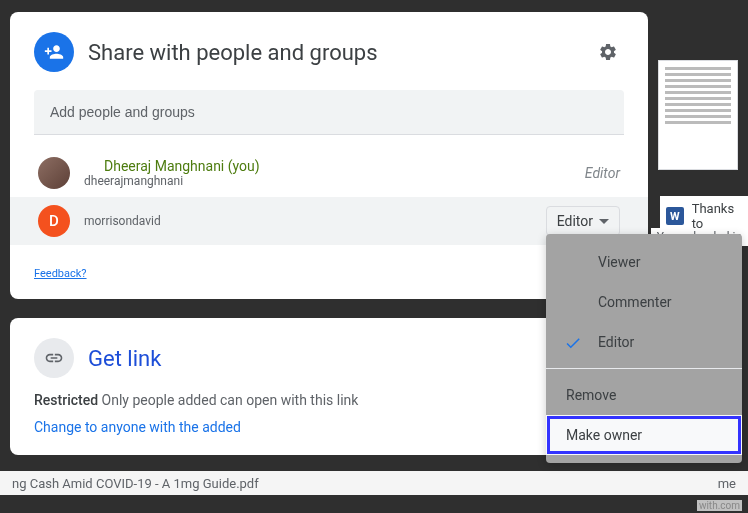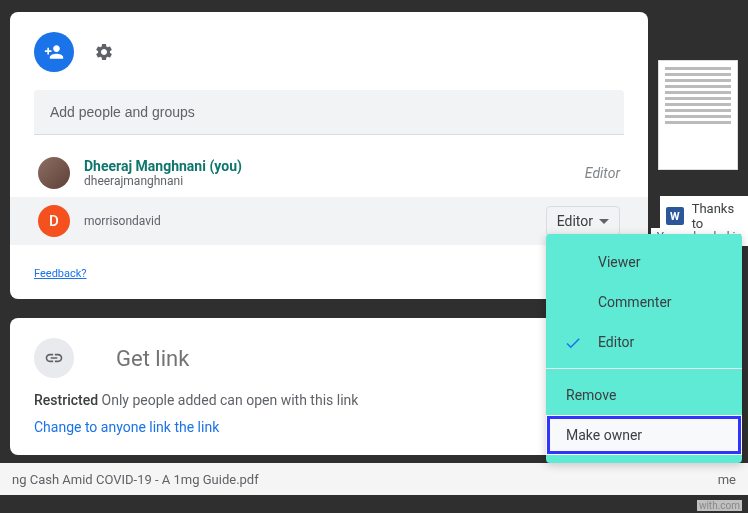--- a/index.html
+++ b/index.html
@@ -14,21 +14,21 @@
     .backdrop {
       position: absolute;
       inset: 0;
       background: rgba(0,0,0,0.5);
     }
     .bg-file-row {
       position: absolute;
       bottom: 18px;
       left: 0;
       right: 0;
-      height: 32px;
+      height: 24px;
       background: #f5f5f5;
       display: flex;
       align-items: center;
       padding: 0 12px;
       font-size: 13px;
       color: #5f6368;
     }
     .bg-file-name { flex: 1; }
     .bg-file-owner { margin-left: 180px; }
     .bg-preview {
@@ -163,21 +163,21 @@
       color: #fff;
       font-size: 15px;
       font-weight: 500;
       flex-shrink: 0;
     }
     .avatar.orange { background: #f4511e; }
     .avatar-img {
       background: linear-gradient(135deg, #8d6e63 0%, #5d4037 100%);
     }
     .person-info { flex: 1; }
-    .person-name { font-size: 14px; color: #0f766e; font-weight: 700; }
+    .person-name { font-size: 14px; color: #4d7c0f; font-weight: 400; margin-left: 20px; }
     .person-email { font-size: 12px; color: #5f6368; }
     .role-label {
       font-size: 14px;
       color: #80868b;
       font-style: italic;
     }
     .role-dropdown {
       display: flex;
       align-items: center;
       gap: 6px;
@@ -216,43 +216,42 @@
       width: 40px;
       height: 40px;
       border-radius: 50%;
       background: #e8eaed;
       display: flex;
       align-items: center;
       justify-content: center;
     }
     .getlink-title {
       font-size: 22px;
-      color: #737373;
-      margin-left: 28px;
+      color: #1d4ed8;
     }
     .restricted-row {
       font-size: 14px;
       color: #5f6368;
       margin-bottom: 11px;
     }
     .restricted-row b {
       color: #3c4043;
       font-weight: 500;
     }
     .change-link {
       font-size: 14px;
       color: #1a73e8;
       cursor: pointer;
     }
     .dropdown-menu {
       position: absolute;
       right: 6px;
       top: 234px;
       width: 196px;
-      background: #5eead4;
+      background: #a3a3a3;
       border-radius: 4px;
       box-shadow: 0 2px 10px rgba(0,0,0,0.2);
       padding: 8px 0;
       z-index: 100;
     }
     .menu-item {
       padding: 12px 20px 12px 52px;
       font-size: 14px;
       color: #3c4043;
       cursor: pointer;
@@ -310,20 +309,21 @@
   <span class="bg-file-owner">me</span>
 </div>
 
 <div class="dialog">
   <div class="dialog-header">
     <div class="share-icon">
       <svg width="20" height="20" viewBox="0 0 24 24" fill="#fff">
           <path d="M15 12c2.21 0 4-1.79 4-4s-1.79-4-4-4-4 1.79-4 4 1.79 4 4 4zm-9-2V7H4v3H1v2h3v3h2v-3h3v-2H6zm9 4c-2.67 0-8 1.34-8 4v2h16v-2c0-2.66-5.33-4-8-4z"></path>
         </svg>
     </div>
+    <div class="dialog-title">Share with people and groups</div>
     <div class="gear-btn">
       <svg width="20" height="20" viewBox="0 0 24 24" fill="#5f6368">
           <path d="M19.14 12.94c.04-.3.06-.61.06-.94 0-.32-.02-.64-.07-.94l2.03-1.58c.18-.14.23-.41.12-.61l-1.92-3.32c-.12-.22-.37-.29-.59-.22l-2.39.96c-.5-.38-1.03-.7-1.62-.94l-.36-2.54c-.04-.24-.24-.41-.48-.41h-3.84c-.24 0-.43.17-.47.41l-.36 2.54c-.59.24-1.13.57-1.62.94l-2.39-.96c-.22-.08-.47 0-.59.22L2.74 8.87c-.12.21-.08.47.12.61l2.03 1.58c-.05.3-.07.62-.07.94s.02.64.07.94l-2.03 1.58c-.18.14-.23.41-.12.61l1.92 3.32c.12.22.37.29.59.22l2.39-.96c.5.38 1.03.7 1.62.94l.36 2.54c.05.24.24.41.48.41h3.84c.24 0 .44-.17.47-.41l.36-2.54c.59-.24 1.13-.56 1.62-.94l2.39.96c.22.08.47 0 .59-.22l1.92-3.32c.12-.22.07-.47-.12-.61l-2.01-1.58zM12 15.6c-1.98 0-3.6-1.62-3.6-3.6s1.62-3.6 3.6-3.6 3.6 1.62 3.6 3.6-1.62 3.6-3.6 3.6z"></path>
         </svg>
     </div>
   </div>
 
   <input class="add-people-input" placeholder="Add people and groups" style="">
 
   <div class="person-row">
@@ -355,21 +355,21 @@
       <svg width="20" height="20" viewBox="0 0 24 24" fill="#5f6368">
           <path d="M3.9 12c0-1.71 1.39-3.1 3.1-3.1h4V7H7c-2.76 0-5 2.24-5 5s2.24 5 5 5h4v-1.9H7c-1.71 0-3.1-1.39-3.1-3.1zM8 13h8v-2H8v2zm9-6h-4v1.9h4c1.71 0 3.1 1.39 3.1 3.1s-1.39 3.1-3.1 3.1h-4V17h4c2.76 0 5-2.24 5-5s-2.24-5-5-5z"></path>
         </svg>
     </div>
     <div class="getlink-title">Get link</div>
   </div>
   <div class="restricted-row">
     <b>Restricted</b>
     <span>Only people added can open with this link</span>
   </div>
-  <div class="change-link">Change to anyone link the link</div>
+  <div class="change-link">Change to anyone with the added</div>
 </div>
 
 <div class="dropdown-menu">
   <div class="menu-item">
     <span>Viewer</span>
   </div>
   <div class="menu-item">
     <span>Commenter</span>
   </div>
   <div class="menu-item">

